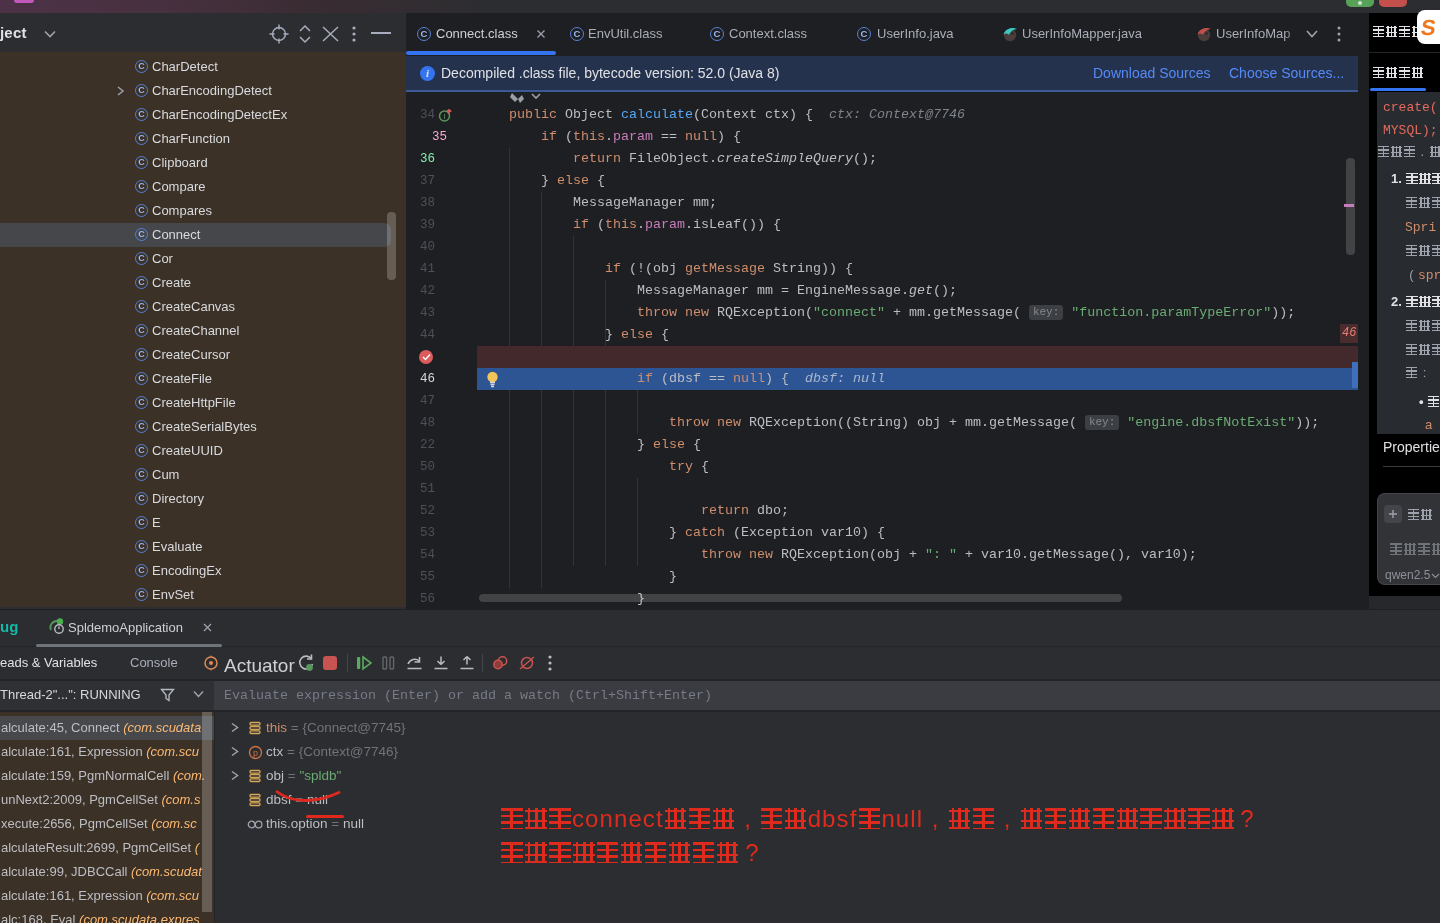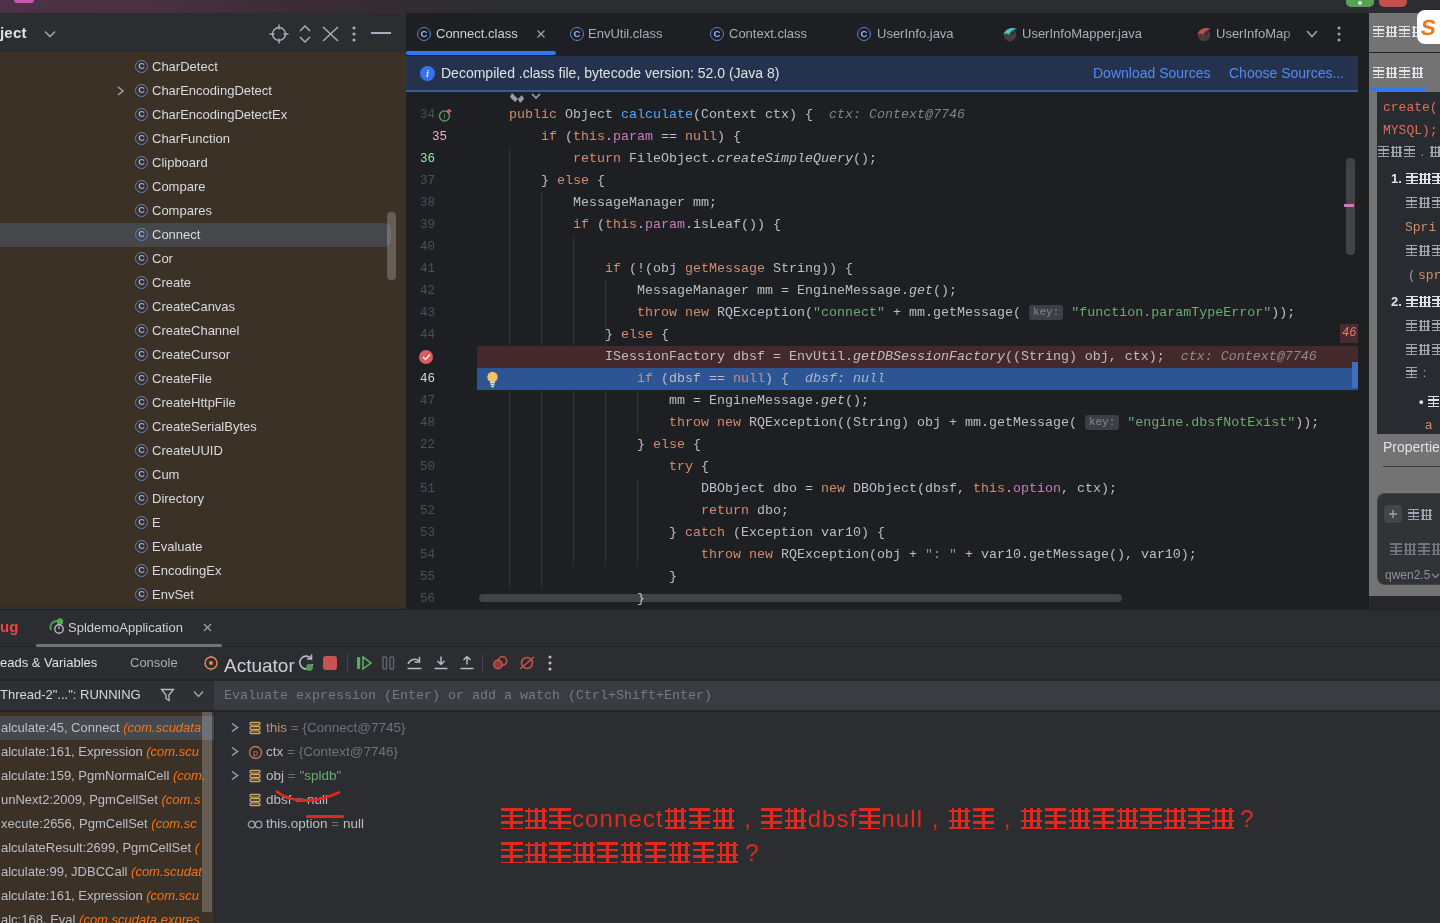--- a/index.html
+++ b/index.html
@@ -19,21 +19,21 @@
 .chip{display:inline-block;background:#3c3f44;border-radius:3px;color:#87888d;
  font-size:11px;padding:0 4px;line-height:15px;vertical-align:1px;font-style:normal}
 .codeline{position:absolute;left:477px;height:22px;line-height:22px;white-space:pre;
  font-family:"Liberation Mono",monospace;font-size:13.33px;color:#bcbec4}
 .lnum{position:absolute;left:406px;width:29px;height:22px;line-height:22px;text-align:right;
  color:#4b5059;font-family:"Liberation Mono",monospace;font-size:12.5px}
 .treerow{position:absolute;left:152px;height:24px;line-height:24px;color:#d8dadf;font-size:13px;white-space:pre}
 .cicon{position:absolute;width:13px;height:13px;border-radius:50%;border:1.5px solid #5781d6;
  color:#9db7f0;font-size:9px;font-weight:bold;text-align:center;line-height:10px}
 .frame{position:absolute;left:1px;height:24px;line-height:24px;font-size:13px;color:#bcbec4;white-space:pre}
-.frame i{color:#f97316}
+.frame i{color:#fdba74}
 .vrow{position:absolute;height:24px;line-height:24px;font-size:13.5px;color:#bcbec4;white-space:pre}
 .dim{color:#6f737a}
 .guide{position:absolute;width:1px;background:#2f3237}
 </style></head>
 <body>
 
 <div class="abs" style="left:0;top:0;width:1440px;height:13px;background:#2b2d30"></div>
 <div class="abs" style="left:0;top:0;width:560px;height:13px;
  background:linear-gradient(to right,#4d3247 0%,#47303f 30%,#3a2c33 55%,#2b2d30 90%)"></div>
 <div class="abs" style="left:14px;top:-3px;width:20px;height:6px;border-radius:3px;background:#c357ba"></div>
@@ -189,32 +189,29 @@
     <div class="lnum" style="top:122px;left:0;color:#4b5059">39</div>
     <div class="lnum" style="top:144px;left:0;color:#4b5059">40</div>
 <div class="codeline" style="top:166px;left:71px">                <span class="k">if</span> (!(obj <span class="k">getMessage</span> String)) {</div>
     <div class="lnum" style="top:166px;left:0;color:#4b5059">41</div>
 <div class="codeline" style="top:188px;left:71px">                    MessageManager mm = EngineMessage.<span class="ital">get</span>();</div>
     <div class="lnum" style="top:188px;left:0;color:#4b5059">42</div>
 <div class="codeline" style="top:210px;left:71px">                    <span class="k">throw</span> <span class="k">new</span> RQException(<span class="str">"connect"</span> + mm.getMessage( <span class="chip">key:</span> <span class="str">"function.paramTypeError"</span>));</div>
     <div class="lnum" style="top:210px;left:0;color:#4b5059">43</div>
 <div class="codeline" style="top:232px;left:71px">                } <span class="k">else</span> {</div>
     <div class="lnum" style="top:232px;left:0;color:#4b5059">44</div>
-<div class="codeline" style="top:254px;left:71px">                ISessionFactory dbsf = EnvUtil.<span class="ital">getDBSessionFactory</span>((String) obj, ctx);  <span class="inl" style="color:#8f8a8c">ctx: Context@7746</span></div>
 <div class="codeline" style="top:276px;left:71px">                    <span class="k">if</span> (dbsf == <span class="k">null</span>) {  <span class="inl" style="color:#a9b7d0">dbsf: null</span></div>
     <div class="lnum" style="top:276px;left:0;color:#d5d8dd">46</div>
-<div class="codeline" style="top:298px;left:71px">                        mm = EngineMessage.<span class="ital">get</span>();</div>
     <div class="lnum" style="top:298px;left:0;color:#4b5059">47</div>
 <div class="codeline" style="top:320px;left:71px">                        <span class="k">throw</span> <span class="k">new</span> RQException((String) obj + mm.getMessage( <span class="chip">key:</span> <span class="str">"engine.dbsfNotExist"</span>));</div>
     <div class="lnum" style="top:320px;left:0;color:#4b5059">48</div>
 <div class="codeline" style="top:342px;left:71px">                    } <span class="k">else</span> {</div>
     <div class="lnum" style="top:342px;left:0;color:#4b5059">22</div>
 <div class="codeline" style="top:364px;left:71px">                        <span class="k">try</span> {</div>
     <div class="lnum" style="top:364px;left:0;color:#4b5059">50</div>
-<div class="codeline" style="top:386px;left:71px">                            DBObject dbo = <span class="k">new</span> DBObject(dbsf, <span class="k">this</span>.<span class="fld">option</span>, ctx);</div>
     <div class="lnum" style="top:386px;left:0;color:#4b5059">51</div>
 <div class="codeline" style="top:408px;left:71px">                            <span class="k">return</span> dbo;</div>
     <div class="lnum" style="top:408px;left:0;color:#4b5059">52</div>
 <div class="codeline" style="top:430px;left:71px">                        } <span class="k">catch</span> (Exception var10) {</div>
     <div class="lnum" style="top:430px;left:0;color:#4b5059">53</div>
 <div class="codeline" style="top:452px;left:71px">                            <span class="k">throw</span> <span class="k">new</span> RQException(obj + <span class="str">": "</span> + var10.getMessage(), var10);</div>
     <div class="lnum" style="top:452px;left:0;color:#4b5059">54</div>
 <div class="codeline" style="top:474px;left:71px">                        }</div>
     <div class="lnum" style="top:474px;left:0;color:#4b5059">55</div>
 <div class="codeline" style="top:496px;left:71px">                    }</div>
@@ -233,21 +230,21 @@
  <path d="M6 12.5 h5 M6.5 14.5 h4 M7 16.5 h3" stroke="#d8d8d8" stroke-width="1.4"></path>
     </svg>
 <div class="abs" style="left:73px;top:502px;width:643px;height:8px;background:rgba(255,255,255,.16);border-radius:4px"></div>
 <div class="abs" style="left:940px;top:66px;width:9px;height:97px;background:rgba(255,255,255,.16);border-radius:4px"></div>
 <div class="abs" style="left:938px;top:112px;width:10px;height:3px;background:#c77dbb"></div>
 <div class="abs" style="left:934px;top:232px;width:18px;height:19px;background:#4a2b2e"></div>
 <div class="abs" style="left:936px;top:234px;font-size:12px;font-style:italic;color:#e57e73;font-family:'Liberation Mono',monospace">46</div>
 <div class="abs" style="left:946px;top:270px;width:6px;height:26px;background:#3f6fbb"></div>
 </div>
 <div class="abs" style="left:1358px;top:56px;width:10px;height:553px;background:#1e1f22"></div>
-<div class="abs" style="left:1368px;top:13px;width:72px;height:596px;background:#737373;border-left:1px solid #1e1f22">
+<div class="abs" style="left:1368px;top:13px;width:72px;height:596px;background:#000000;border-left:1px solid #1e1f22">
 <div class="abs" style="left:3px;top:11px;color:#dfe1e5;font-size:13px;font-weight:600"><i class="cj"></i><i class="cj"></i><i class="cj"></i><i class="cj"></i></div>
 <div class="abs" style="left:0;top:39px;width:72px;height:1px;background:#222428"></div>
 <div class="abs" style="left:3px;top:52px;color:#dfe1e5;font-size:13px"><i class="cj"></i><i class="cj"></i><i class="cj"></i><i class="cj"></i></div>
 <div class="abs" style="left:1px;top:75px;width:56px;height:3px;background:#3574f0;border-radius:2px"></div>
 <div class="abs" style="left:8px;top:79px;width:64px;height:342px;background:#282b2f">
 <div class="abs" style="left:6px;top:5px;white-space:nowrap"><span class="mono" style="color:#e36b5c;font-size:13px">create(</span></div>
 <div class="abs" style="left:6px;top:28px;white-space:nowrap"><span class="mono" style="color:#e36b5c;font-size:13px">MYSQL);</span></div>
 <div class="abs" style="left:0px;top:50px;white-space:nowrap"><span style="color:#9da2ac;font-size:13px"><i class="cj"></i><i class="cj"></i><i class="cj"></i><span class="fw">.</span><i class="cj"></i></span></div>
 <div class="abs" style="left:14px;top:77px;white-space:nowrap"><span style="color:#dfe1e5;font-size:13px;font-weight:bold">1. <i class="cj"></i><i class="cj"></i><i class="cj"></i></span></div>
 <div class="abs" style="left:28px;top:101px;white-space:nowrap"><span style="color:#9da2ac;font-size:13px"><i class="cj"></i><i class="cj"></i><i class="cj"></i></span></div>
@@ -273,21 +270,21 @@
 <div class="abs" style="left:7px;top:74px;color:#8c9199;font-size:12px;white-space:nowrap">qwen2.5</div>
 <svg class="abs" style="left:53px;top:79px" width="9" height="6" viewBox="0 0 9 6">
         <path d="M1 1 L4.5 4.5 L8 1" stroke="#8c9199" stroke-width="1.2" fill="none"></path>
       </svg>
 </div>
 <div class="abs" style="left:0;top:583px;width:72px;height:13px;background:#26282b"></div>
 </div>
 <div class="abs" style="left:0;top:609px;width:1440px;height:314px;background:#2b2d30">
 <div class="abs" style="left:0;top:0;width:1440px;height:1px;background:#1f2023"></div>
 <div class="abs" style="left:0;top:37px;width:1440px;height:1px;background:#232529"></div>
-<div class="abs" style="left:0;top:9px;color:#ef4444;font-size:15px;font-weight:700">ug</div>
+<div class="abs" style="left:0;top:9px;color:#14b8a6;font-size:15px;font-weight:700">ug</div>
 <svg class="abs" style="left:48px;top:8px" width="18" height="18" viewBox="0 0 18 18">
  <path d="M3 13 C1 9,4 4,9 4" stroke="#57965c" stroke-width="1.8" fill="none"></path>
  <circle cx="12" cy="4.5" r="3.2" fill="#4cae4f"></circle>
  <circle cx="11" cy="12" r="4.2" fill="none" stroke="#b8bcc2" stroke-width="1.4"></circle>
  <path d="M11 9.5 v2.5" stroke="#b8bcc2" stroke-width="1.4"></path>
     </svg>
 <div class="abs" style="left:68px;top:11px;color:#ced0d6;font-size:13px">SpldemoApplication</div>
 <svg class="abs" style="left:202px;top:13px" width="11" height="11" viewBox="0 0 11 11">
       <path d="M2 2 L9 9 M9 2 L2 9" stroke="#9da2ac" stroke-width="1.3"></path>
     </svg>

